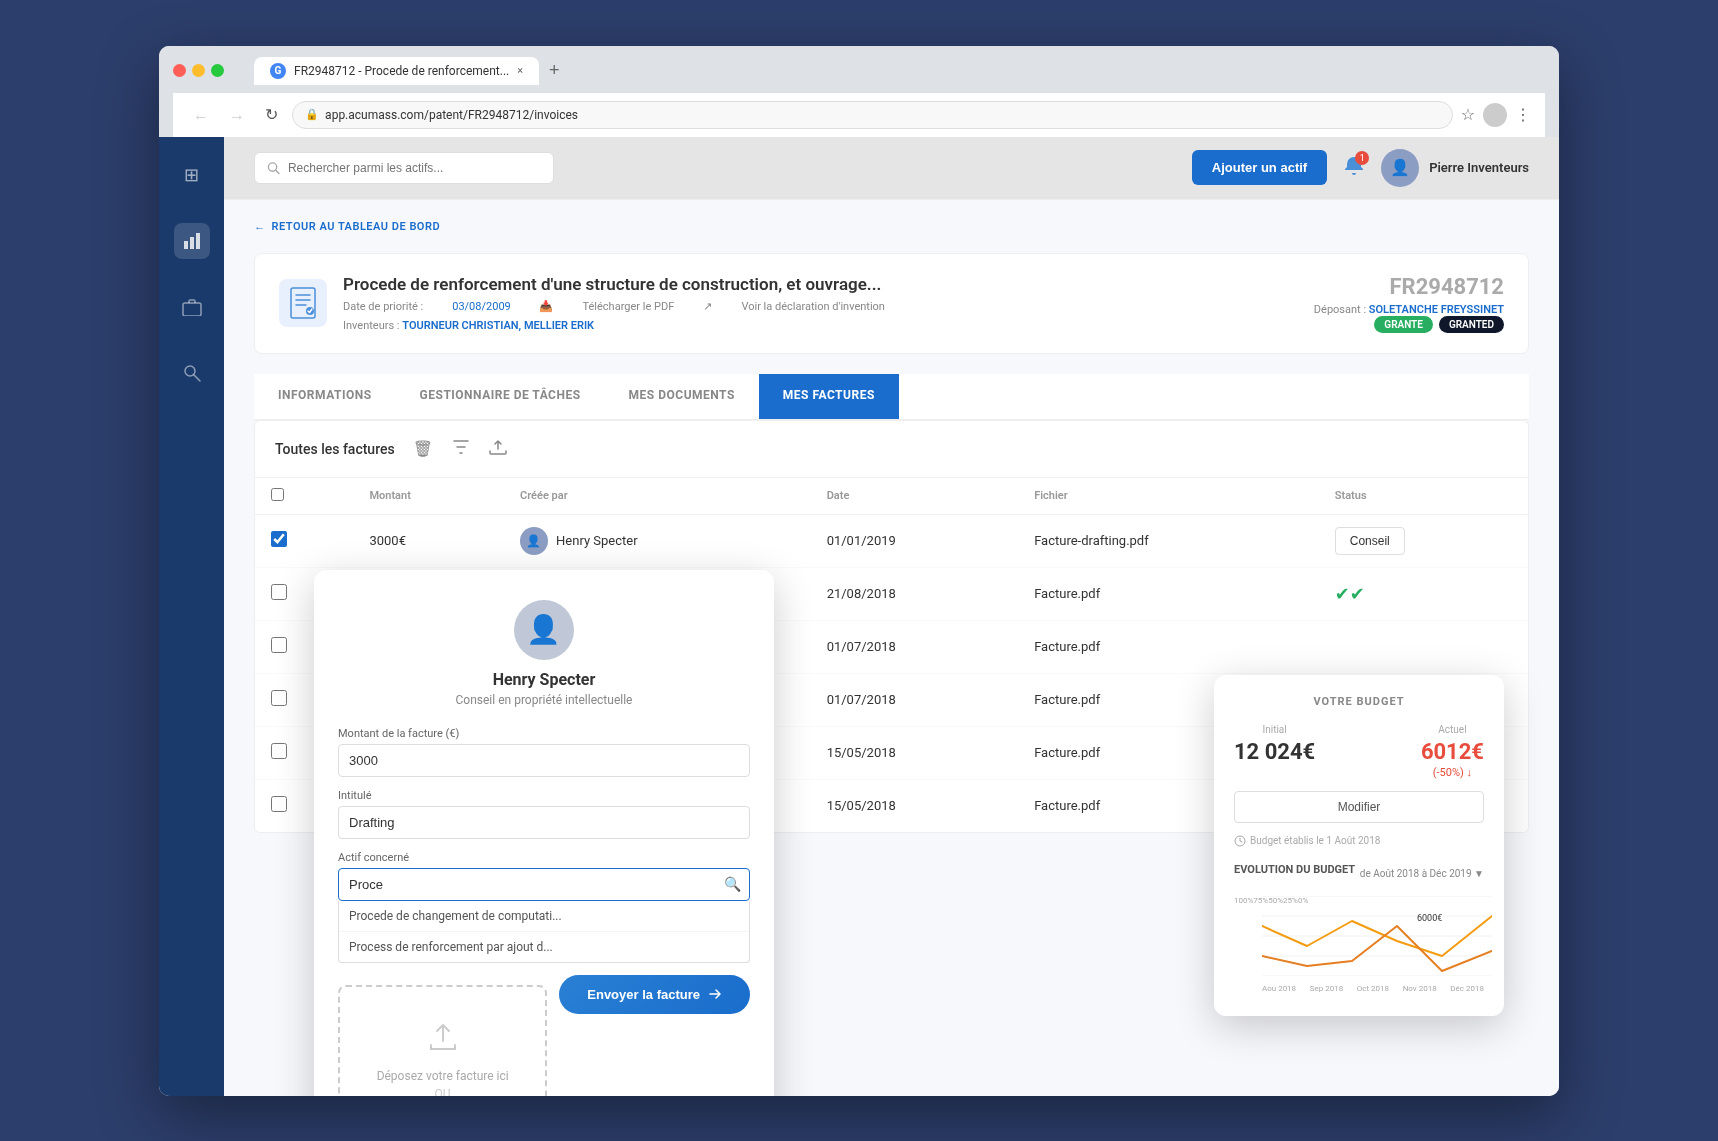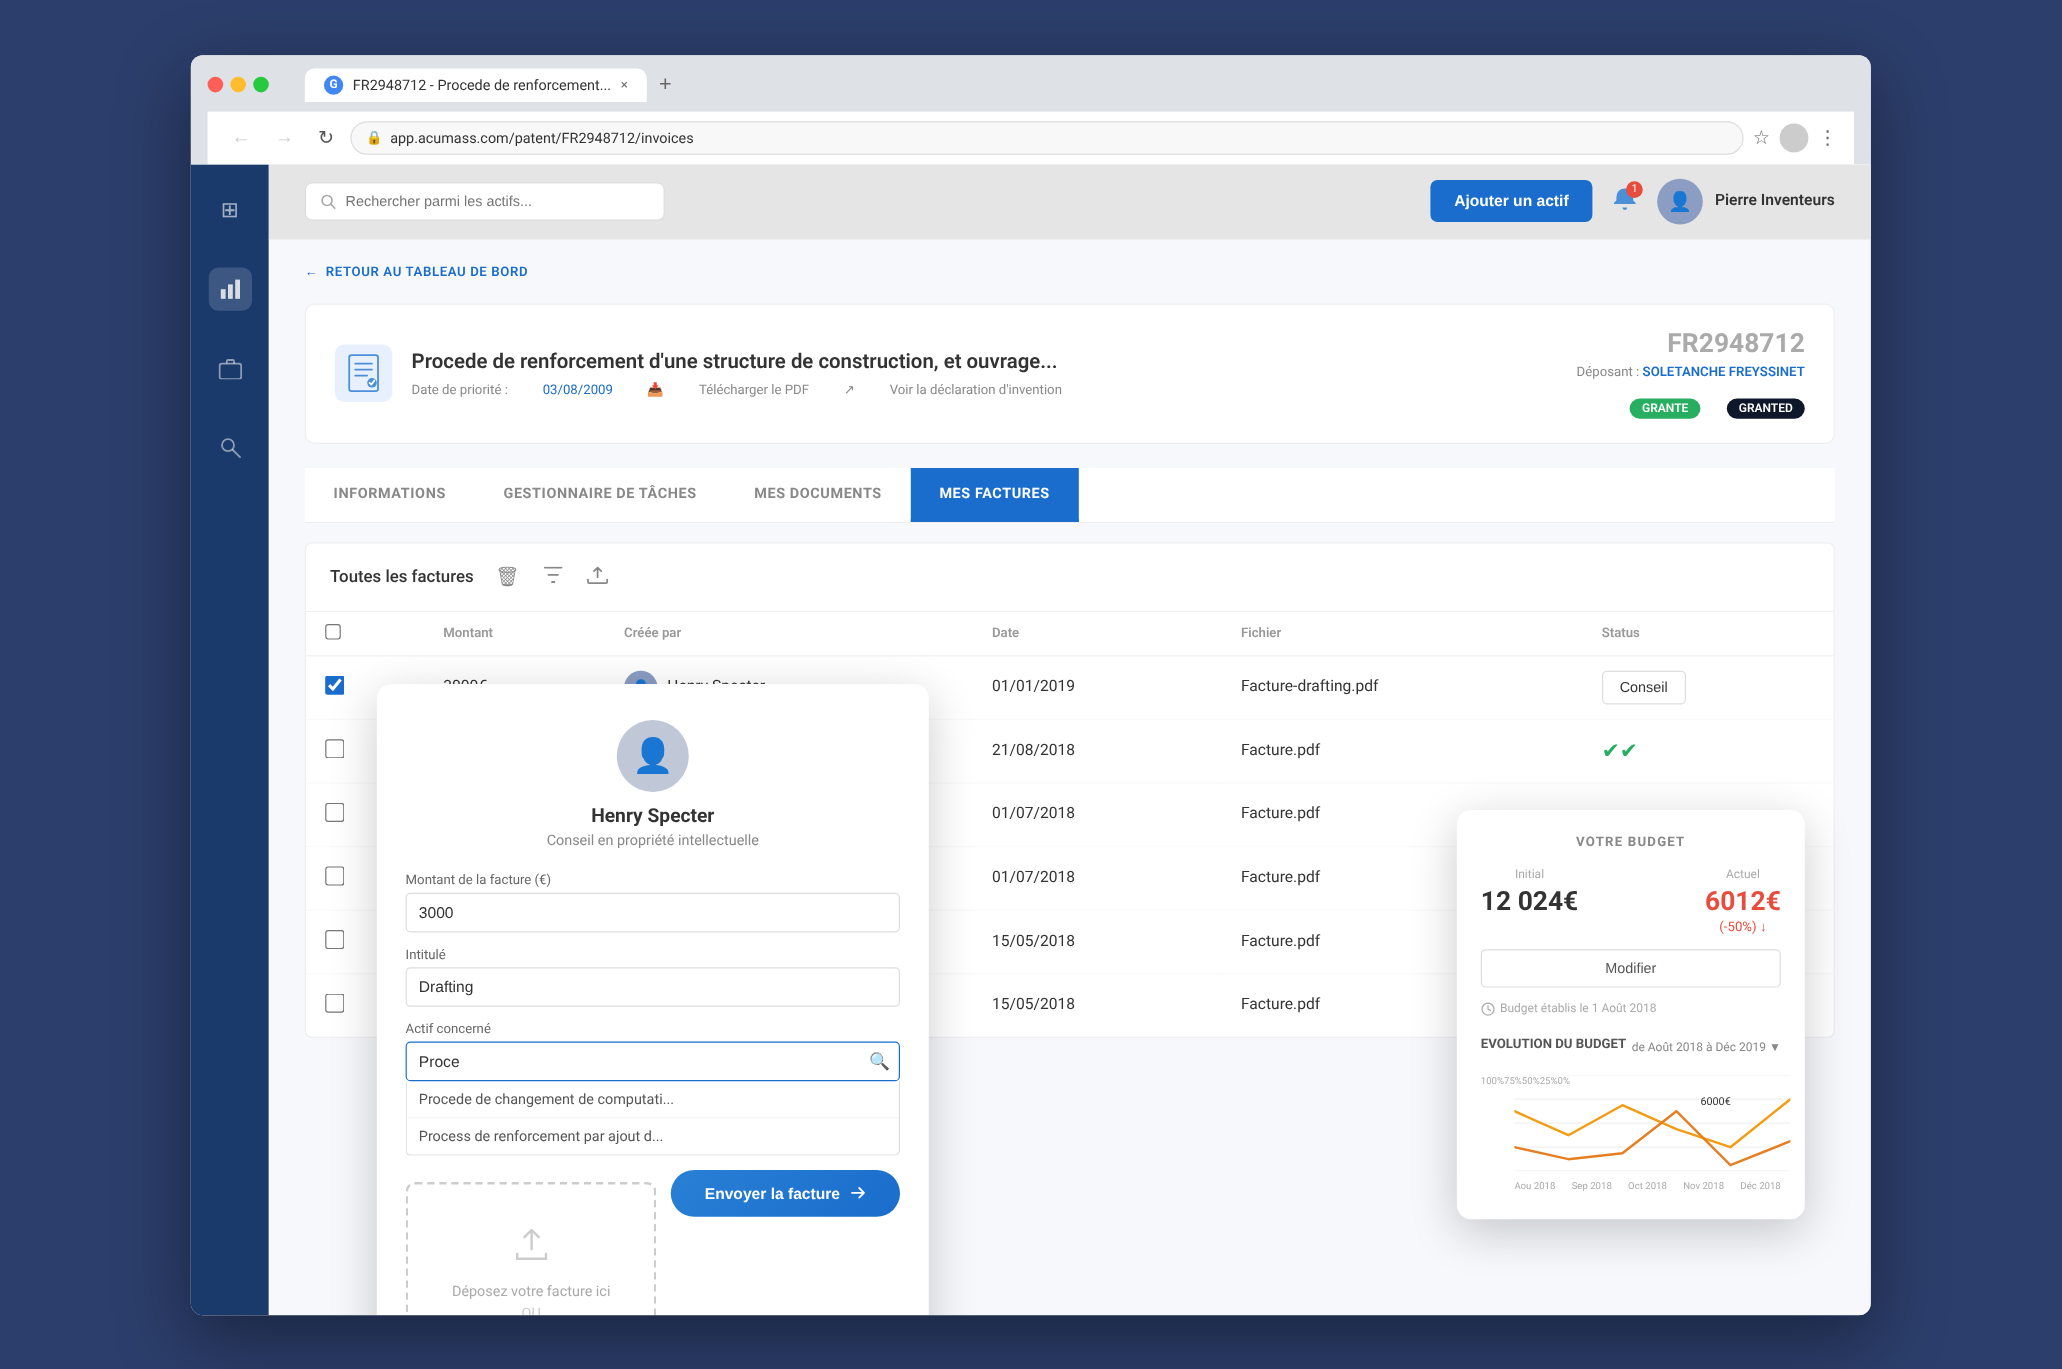--- a/index.html
+++ b/index.html
@@ -364,40 +364,40 @@
       color: #888;
     }
 
     .deposant-name {
       color: #1a6dcc;
       font-weight: 600;
     }
 
     .patent-badges {
       display: flex;
-      gap: 22px;
-      margin-top: 16px;
+      gap: 6px;
+      margin-top: 0;
       justify-content: flex-end;
     }
 
     .badge {
       padding: 3px 10px;
       border-radius: 12px;
       font-size: 10px;
       font-weight: 600;
     }
 
     .badge-green { background: #27ae60; color: white; }
     .badge-gray { background: #0f172a; color: white; }
 
     
     .tabs {
       display: flex;
       gap: 0;
-      margin-bottom: 16px;
+      margin-bottom: 0;
       border-bottom: 1px solid #eee;
       background: white;
     }
 
     .tab-item {
       padding: 14px 24px;
       font-size: 12px;
       font-weight: 700;
       letter-spacing: 0.5px;
       color: #888;
@@ -889,20 +889,24 @@
             </div>
             <div class="patent-info">
               <div class="patent-title">Procede de renforcement d'une structure de construction, et ouvrage...</div>
               <div class="patent-meta">
                 <span>Date de priorité :</span>
                 <a style="color:#1a6dcc;">03/08/2009</a>
                 <span>📥</span>
                 <a style="color:#888;">Télécharger le PDF</a>
                 <span>↗</span>
                 <a style="color:#888;">Voir la déclaration d'invention</a>
+              </div>
+              <div class="patent-inventors">
+                <span>Inventeurs :</span>
+                <a>TOURNEUR CHRISTIAN, MELLIER ERIK</a>
               </div>
             </div>
             <div class="patent-right">
               <div class="patent-number">FR2948712</div>
               <div class="deposant-label">
                 <span>Déposant :</span>
                 <a class="deposant-name">SOLETANCHE FREYSSINET</a>
               </div>
               <div class="patent-badges">
                 <span class="badge badge-green">GRANTE</span>

